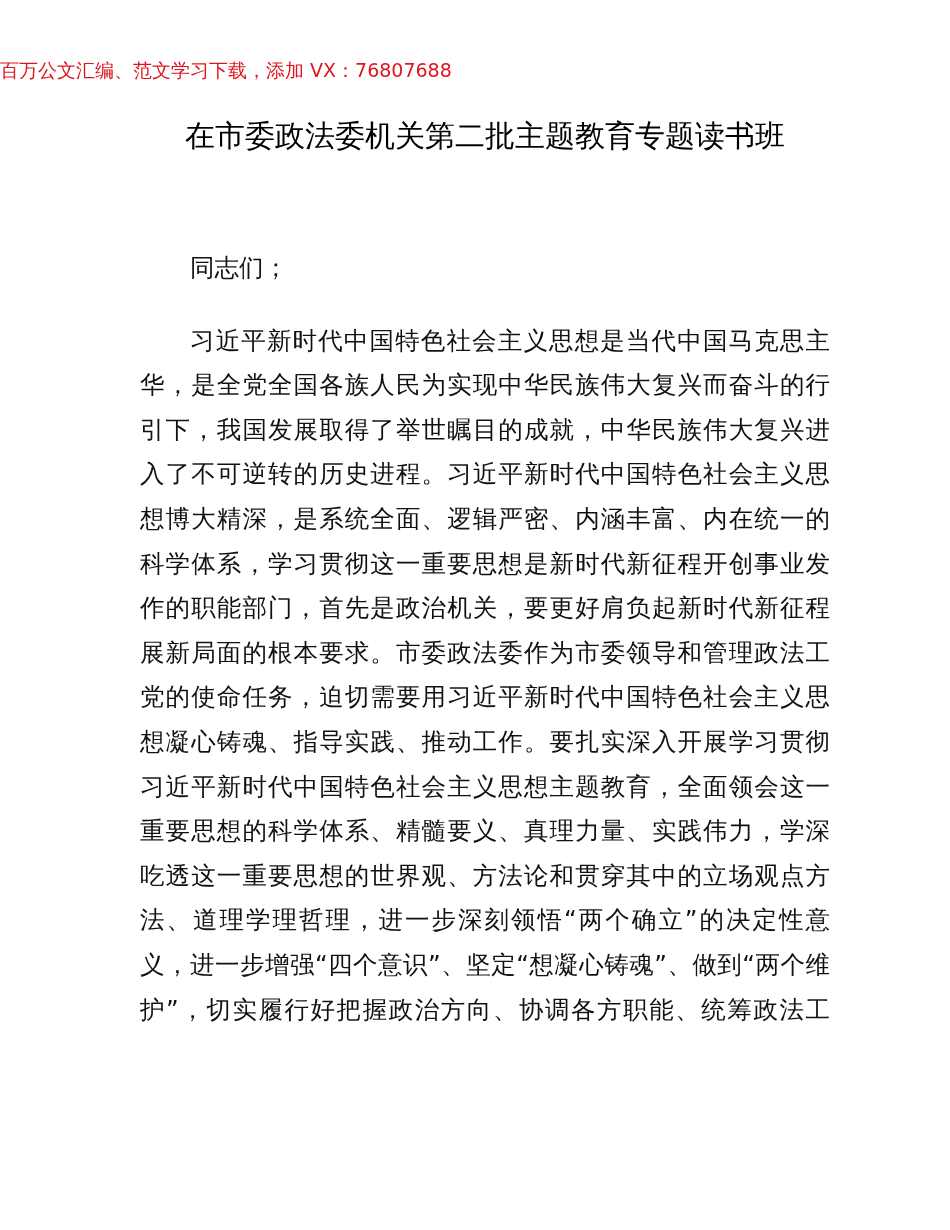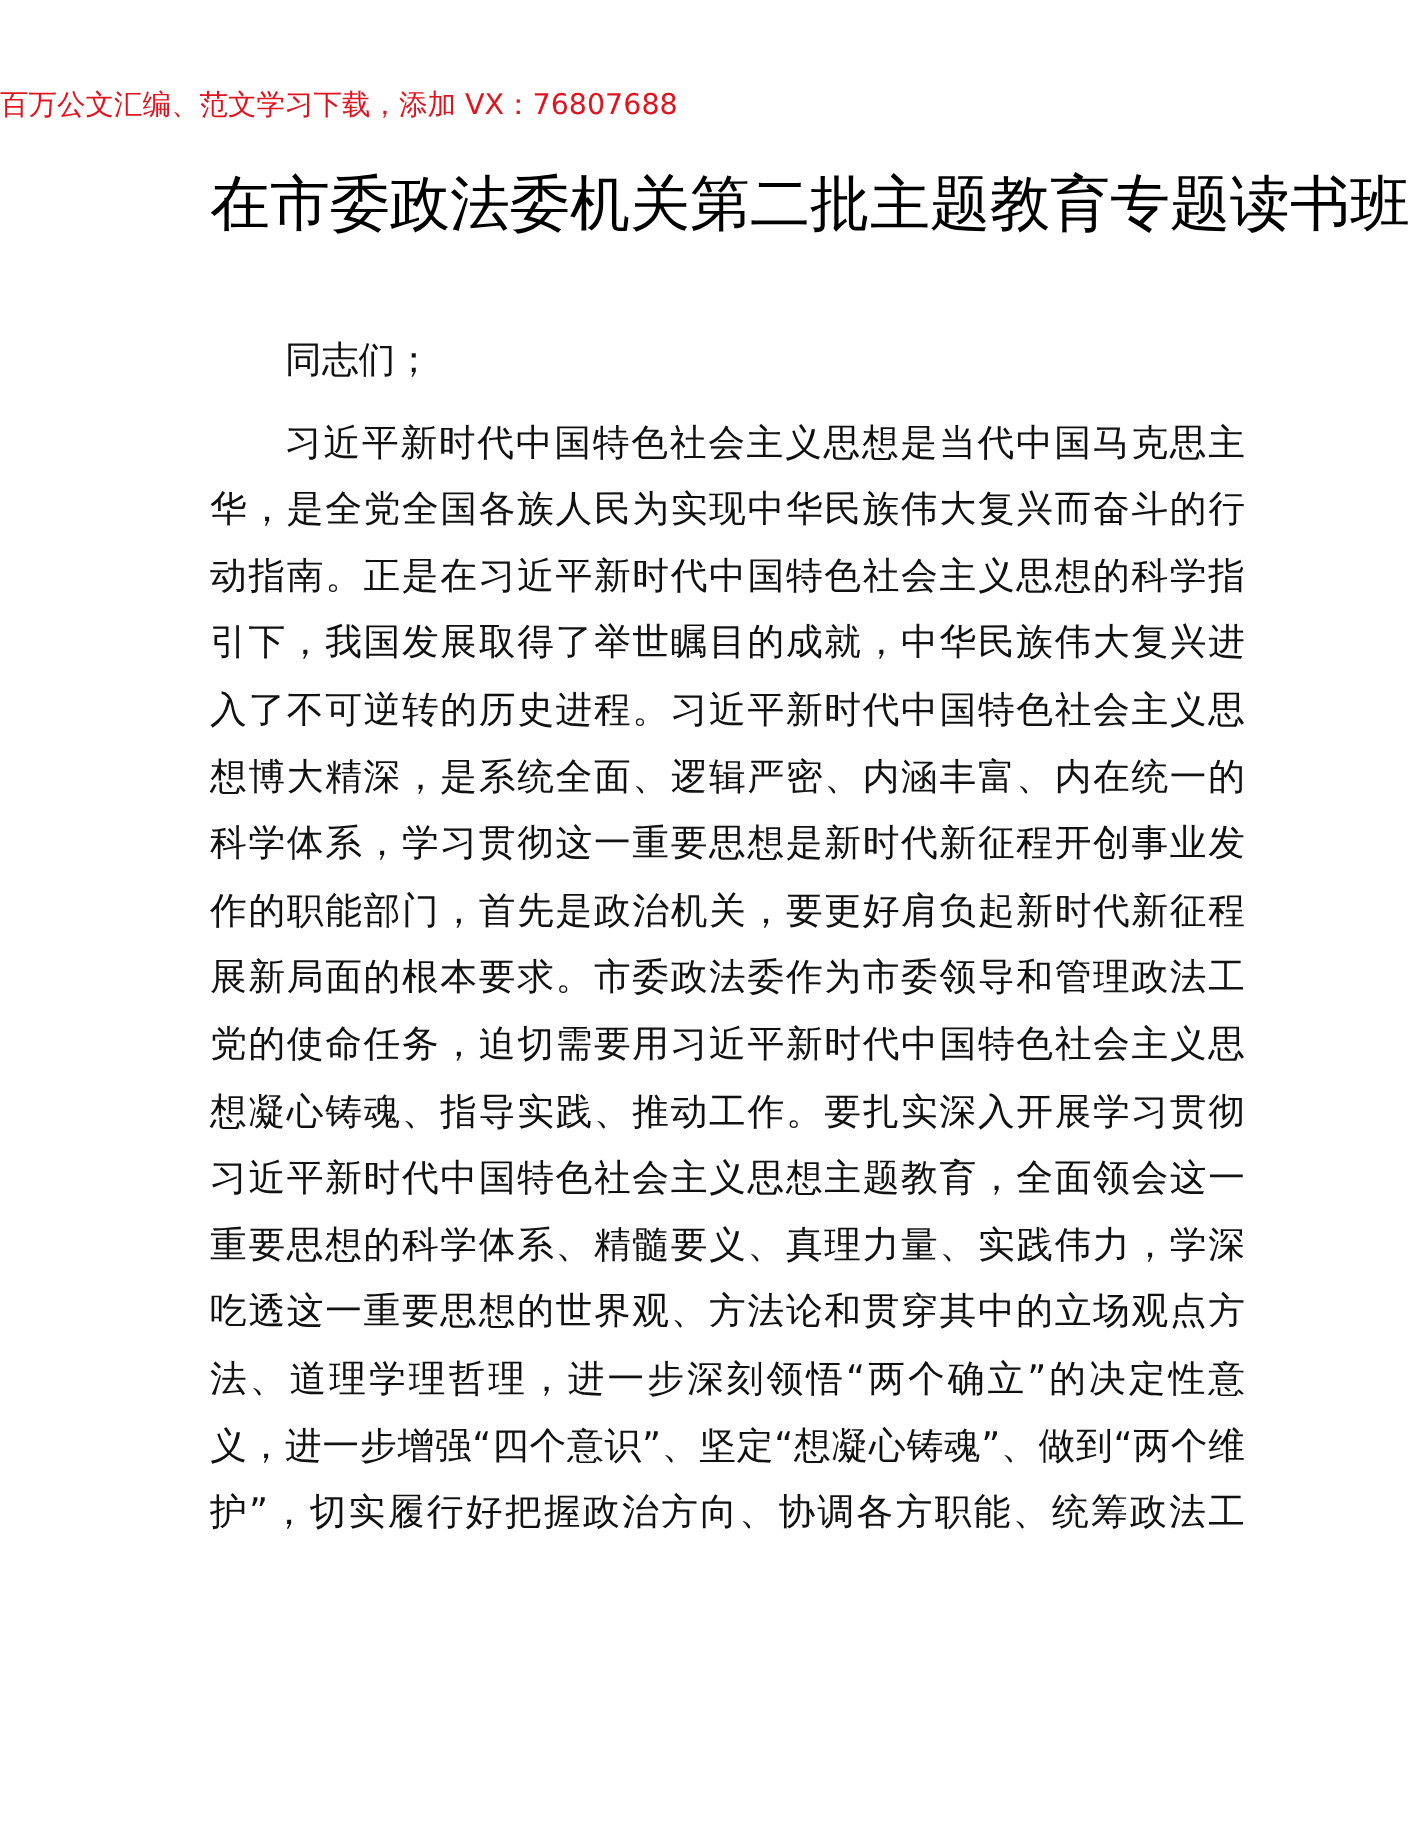--- a/index.html
+++ b/index.html
@@ -25,21 +25,21 @@
       line-height: 28px;
       color: #e0141e;
       letter-spacing: 0px;
     }
     .title {
       position: absolute;
       top: 114px;
       left: 140px;
       width: 690px;
       text-align: center;
-      font-size: 40px;
+      font-size: 30px;
       line-height: 44px;
       color: #000;
     }
     .title .tline {
       display: block;
       white-space: nowrap;
     }
     .body-text {
       position: absolute;
       top: 218px;
@@ -51,41 +51,41 @@
     .line {
       display: block;
       height: 44.6px;
       line-height: 44.6px;
       white-space: nowrap;
       text-align: justify;
       text-align-last: justify;
     }
     .line.indent {
       padding-left: 50px;
+      margin-top: 28px;
     }
     .line.salutation {
       text-align: left;
       text-align-last: left;
       margin-bottom: 10px;
     }
   </style>
 </head>
 <body>
 
 <div class="watermark">百万公文汇编、范文学习下载，添加 VX：76807688</div>
 
 <div class="title">
   <span class="tline">在市委政法委机关第二批主题教育专题读书班</span>
 </div>
 
 <div class="body-text">
   <span class="line indent salutation">同志们；</span>
   <span class="line indent">习近平新时代中国特色社会主义思想是当代中国马克思主</span>
   <span class="line">华，是全党全国各族人民为实现中华民族伟大复兴而奋斗的行</span>
-  <span class="line">动指南。正是在习近平新时代中国特色社会主义思想的科学指</span>
   <span class="line">引下，我国发展取得了举世瞩目的成就，中华民族伟大复兴进</span>
   <span class="line">入了不可逆转的历史进程。习近平新时代中国特色社会主义思</span>
   <span class="line">想博大精深，是系统全面、逻辑严密、内涵丰富、内在统一的</span>
   <span class="line">科学体系，学习贯彻这一重要思想是新时代新征程开创事业发</span>
   <span class="line">作的职能部门，首先是政治机关，要更好肩负起新时代新征程</span>
   <span class="line">展新局面的根本要求。市委政法委作为市委领导和管理政法工</span>
   <span class="line">党的使命任务，迫切需要用习近平新时代中国特色社会主义思</span>
   <span class="line">想凝心铸魂、指导实践、推动工作。要扎实深入开展学习贯彻</span>
   <span class="line">习近平新时代中国特色社会主义思想主题教育，全面领会这一</span>
   <span class="line">重要思想的科学体系、精髓要义、真理力量、实践伟力，学深</span>

